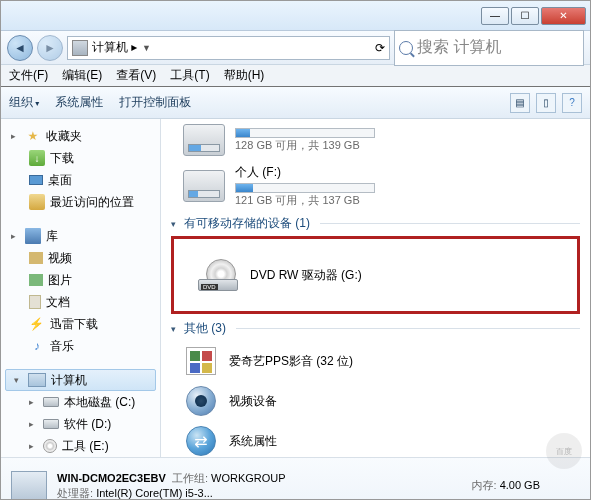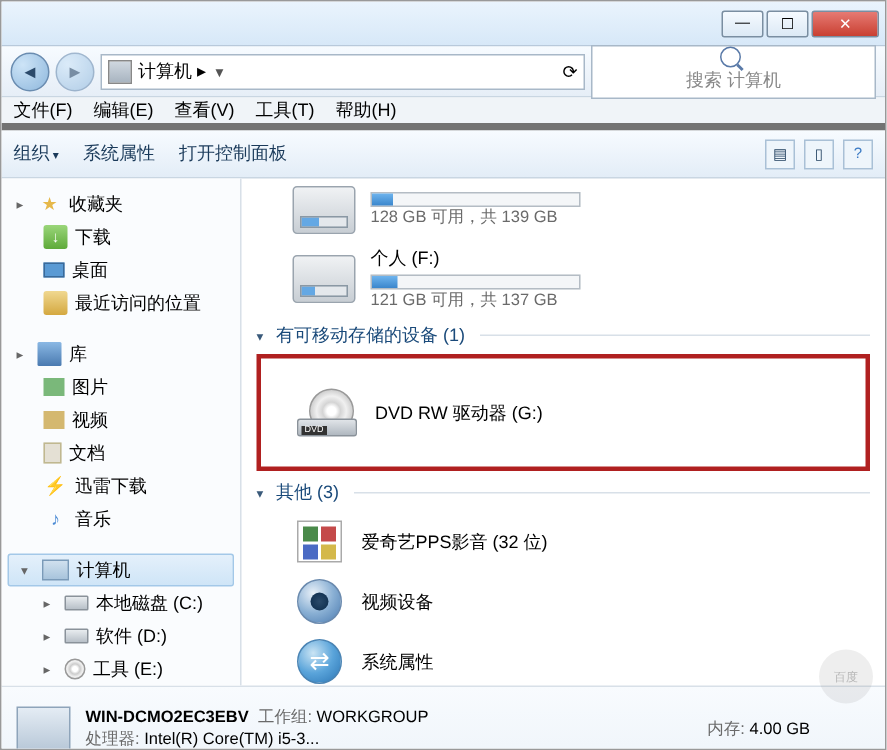--- a/index.html
+++ b/index.html
@@ -10,26 +10,26 @@
 .win-btn { width: 28px; height: 18px; border: 1px solid #7a8ea1; margin-left: 2px; display: flex; align-items: center; justify-content: center; font-size: 10px; background: linear-gradient(#f5faff,#dce9f5); border-radius: 2px; cursor: pointer; }
 .win-btn.close { background: linear-gradient(#e67a73,#c94032); color: #fff; width: 45px; }
 
 
 .navbar { height: 34px; background: linear-gradient(#f7fbff,#e6eef7); border-bottom: 1px solid #c9d6e2; display: flex; align-items: center; padding: 0 6px; gap: 4px; }
 .nav-arrow { width: 26px; height: 26px; border-radius: 50%; background: radial-gradient(circle at 30% 30%, #cde4f7, #8fb8dd); border: 1px solid #6a8cb0; display: flex; align-items: center; justify-content: center; color: #2b4a6b; font-size: 12px; cursor: pointer; }
 .nav-arrow.fwd { opacity: .6; }
 .addr-box { flex: 1; height: 24px; border: 1px solid #a8b8c8; background: #fff; display: flex; align-items: center; padding: 0 4px; font-size: 12px; }
 .addr-icon { width: 16px; height: 16px; background: linear-gradient(#d0d8e0,#a8b4c0); margin-right: 4px; border: 1px solid #888; }
 .addr-drop { width: 18px; text-align: center; color: #555; font-size: 9px; }
-.search-box { width: 190px; height: 36px; border: 1px solid #a8b8c8; background: #fff; display: flex; align-items: center; padding: 0 4px; font-size: 12px; color: #888; flex-direction: column; }
+.search-box { width: 190px; height: 36px; border: 1px solid #a8b8c8; background: #fff; display: flex; align-items: center; padding: 0 4px; font-size: 16px; color: #888; }
 .search-icon { width: 14px; height: 14px; border: 1.5px solid #5a7aa8; border-radius: 50%; position: relative; margin-right: 4px; }
 .search-icon::after { content: ""; position: absolute; width: 5px; height: 1.5px; background: #5a7aa8; bottom: -2px; right: -3px; transform: rotate(45deg); }
 
 
-.menu { height: 22px; background: #f0f4f8; border-bottom: 5px solid #737373; display: flex; align-items: center; padding: 0 8px; font-size: 12px; gap: 14px; }
+.menu { height: 22px; background: #f0f4f8; border-bottom: 1px solid #737373; display: flex; align-items: center; padding: 0 8px; font-size: 12px; gap: 14px; }
 .menu span { cursor: pointer; }
 
 
 .toolbar { height: 32px; background: linear-gradient(#f7fbff,#e3edf7); border-bottom: 1px solid #c9d6e2; display: flex; align-items: center; padding: 0 8px; font-size: 12px; gap: 16px; color: #1a3a5a; }
 .toolbar span { cursor: pointer; }
 .tb-arrow::after { content: " ▾"; font-size: 8px; }
 .tb-right { margin-left: auto; display: flex; gap: 6px; }
 .tb-icon { width: 20px; height: 20px; border: 1px solid #a9c0d6; background: #eef5fb; display: flex; align-items: center; justify-content: center; font-size: 10px; }
 
 
@@ -50,21 +50,21 @@
 .ico-pic { background: #7ab87a; width: 14px; height: 12px; }
 .ico-doc { background: #e4e0d4; border: 1px solid #c0b890; width: 12px; height: 14px; }
 .ico-thunder { color: #f08030; }
 .ico-music { color: #4a8ad4; }
 .ico-comp { width: 18px; height: 14px; background: linear-gradient(#d0e0ee,#a8c4dc); border: 1px solid #7a9ab8; }
 .ico-disk { width: 16px; height: 10px; background: linear-gradient(#e8ecef,#b8c0c8); border: 1px solid #8a929a; border-radius: 1px; }
 .ico-cd { width: 14px; height: 14px; border-radius: 50%; background: radial-gradient(circle,#fff 20%,#ccc 40%,#eee 60%); border: 1px solid #999; }
 
 
 .content { flex: 1; overflow: hidden; font-size: 12px; padding: 4px 10px; position: relative; }
-.drive-row { display: flex; align-items: center; height: 46px; gap: 10px; margin-left: 24px; }
+.drive-row { display: flex; align-items: center; height: 46px; gap: 10px; margin-left: 12px; }
 .drive-big { width: 42px; height: 32px; background: linear-gradient(#f0f2f4,#c8ced4); border: 1px solid #9aa4ae; border-radius: 3px; position: relative; }
 .drive-big::after { content: ""; position: absolute; bottom: 3px; left: 4px; right: 4px; height: 6px; background: linear-gradient(90deg,#64a8e4 40%,#e4e8ec 40%); border: 1px solid #8a98a4; }
 .drive-big.f::after { background: linear-gradient(90deg,#64a8e4 30%,#e4e8ec 30%); }
 .drive-info { line-height: 1.4; }
 .drive-info .sub { color: #6a6a6a; font-size: 11px; }
 .prog { width: 140px; height: 10px; border: 1px solid #b4bcc4; margin-top: 2px; position: relative; background: #f4f6f8; }
 .prog-fill { height: 100%; background: linear-gradient(#6eb4ee,#3a86cc); }
 .sect-hdr { margin: 6px 0 4px 0; display: flex; align-items: center; gap: 4px; color: #1a4a7a; }
 .sect-hdr .tri { color: #3a5a7a; }
 .sect-line { flex: 1; height: 1px; background: #d8e0e8; margin-left: 6px; }
@@ -157,26 +157,26 @@
           <span>最近访问的位置</span>
         </div>
     </div>
     <div class="side-group">
       <div class="side-title">
         <span class="tri">▸</span>
         <span class="ico ico-lib"></span>
         <span>库</span>
       </div>
       <div class="side-item">
+          <span class="ico ico-vid"></span>
+          <span>视频</span>
+        </div>
+      <div class="side-item">
           <span class="ico ico-pic"></span>
           <span>图片</span>
-        </div>
-      <div class="side-item">
-          <span class="ico ico-vid"></span>
-          <span>视频</span>
         </div>
       <div class="side-item">
           <span class="ico ico-doc"></span>
           <span>文档</span>
         </div>
       <div class="side-item">
           <span class="ico ico-thunder">⚡</span>
           <span>迅雷下载</span>
         </div>
       <div class="side-item">

